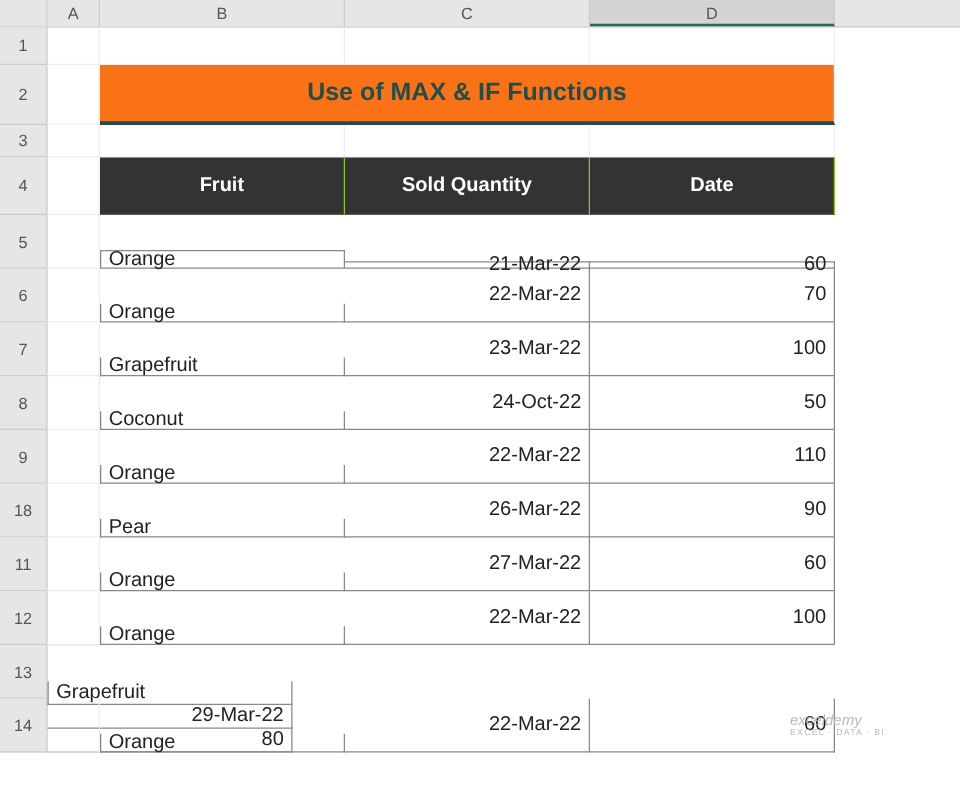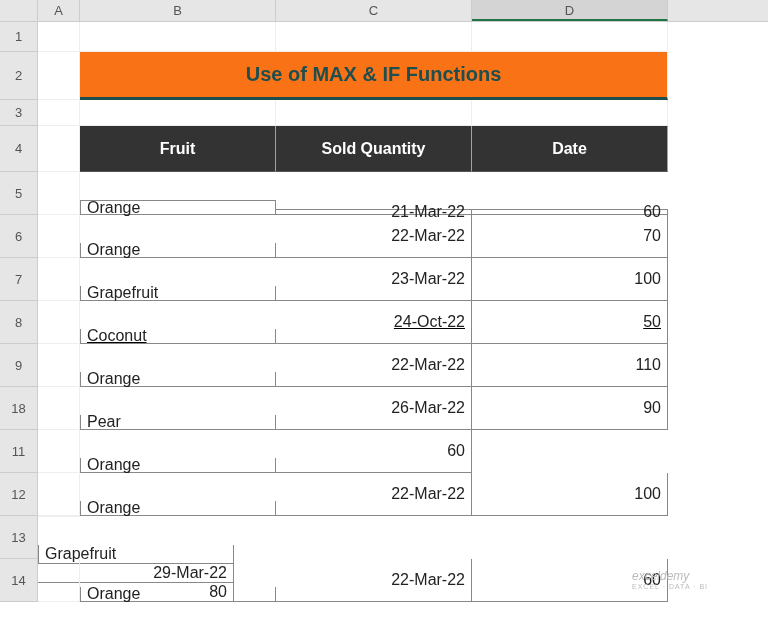--- a/index.html
+++ b/index.html
@@ -198,41 +198,42 @@
             <div class="cell data-fruit col-B">Orange</div>
             <div class="cell data-date col-C">22-Mar-22</div>
             <div class="cell data-qty col-D">70</div>
           </div>
           <div class="grid-row" style="height: 43px;">
             <div class="cell col-A"></div>
             <div class="cell data-fruit col-B">Grapefruit</div>
             <div class="cell data-date col-C">23-Mar-22</div>
             <div class="cell data-qty col-D">100</div>
           </div>
-          <div class="grid-row" style="height: 43px; text-decoration: underline;">
+          <div class="grid-row" style="height: 43px;">
             <div class="cell col-A"></div>
             <div class="cell data-fruit col-B">Coconut</div>
             <div class="cell data-date col-C">24-Oct-22</div>
             <div class="cell data-qty col-D">50</div>
           </div>
           <div class="grid-row" style="height: 43px;">
             <div class="cell col-A"></div>
             <div class="cell data-fruit col-B">Orange</div>
             <div class="cell data-date col-C">22-Mar-22</div>
             <div class="cell data-qty col-D">110</div>
           </div>
           <div class="grid-row" style="height: 43px;">
             <div class="cell col-A"></div>
             <div class="cell data-fruit col-B">Pear</div>
             <div class="cell data-date col-C">26-Mar-22</div>
             <div class="cell data-qty col-D">90</div>
           </div>
           <div class="grid-row" style="height: 43px;">
             <div class="cell col-A"></div>
             <div class="cell data-fruit col-B">Orange</div>
+            <div class="cell data-date col-C">27-Mar-22</div>
             <div class="cell data-qty col-D">60</div>
           </div>
           <div class="grid-row" style="height: 43px;">
             <div class="cell col-A"></div>
             <div class="cell data-fruit col-B">Orange</div>
             <div class="cell data-date col-C">22-Mar-22</div>
             <div class="cell data-qty col-D">100</div>
           </div>
           <div class="grid-row" style="height: 43px; flex-direction: column;">
             <div class="cell col-A"></div>

